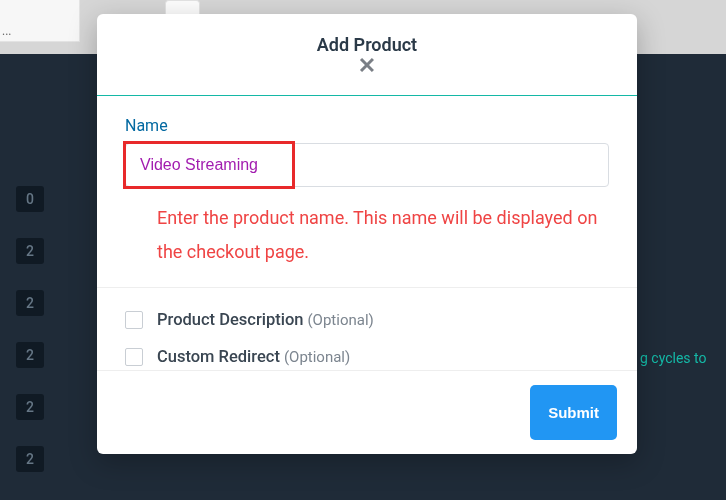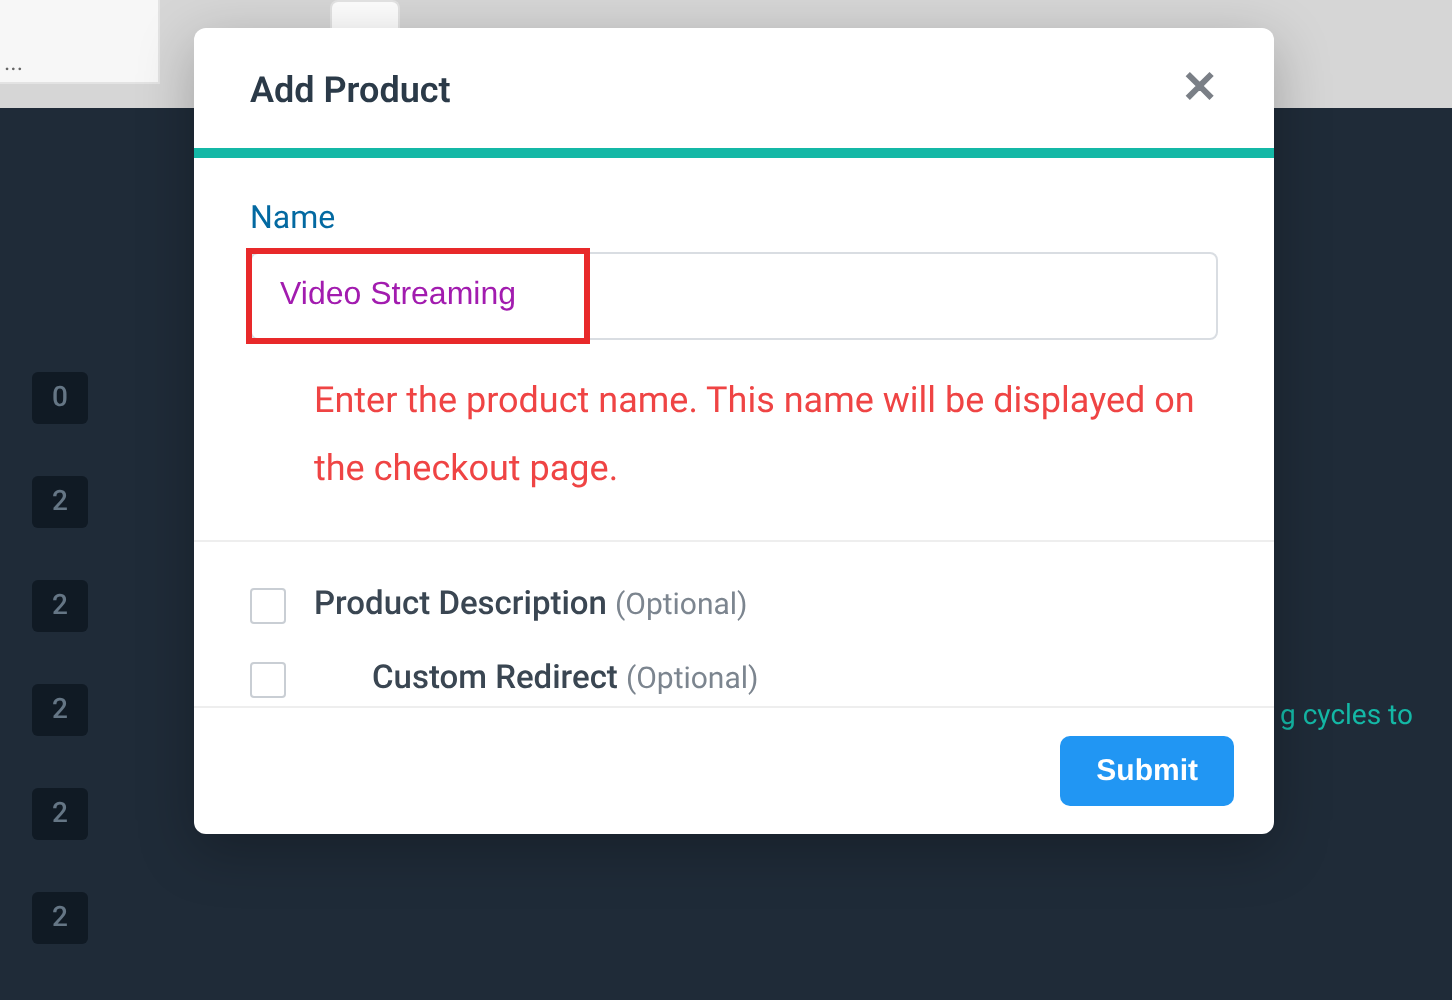--- a/index.html
+++ b/index.html
@@ -84,21 +84,22 @@
     width: 540px;
     background: #fff;
     border-radius: 6px;
     box-shadow: 0 8px 28px rgba(0,0,0,0.25);
   }
   .modal-header {
     display: flex;
     justify-content: space-between;
     align-items: center;
     padding: 20px 28px 18px 28px;
-    border-bottom: 5px solid #14b8a6;
+    border-bottom: 1px solid #14b8a6;
+    flex-direction: column;
   }
   .modal-title {
     font-size: 18px;
     font-weight: 600;
     color: #2b3a48;
   }
   .close-btn {
     color: #7a7f86;
     font-size: 22px;
     line-height: 1;
@@ -149,21 +150,21 @@
     margin: 0;
   }
   .options {
     padding: 22px 28px 4px 28px;
   }
   .option-row {
     display: flex;
     align-items: center;
     margin-bottom: 18px;
   }
-  .option-row:last-child { margin-bottom: 0; gap: 29px; }
+  .option-row:last-child { margin-bottom: 0; }
   .checkbox {
     width: 18px;
     height: 18px;
     border: 1.5px solid #c9ced4;
     border-radius: 2px;
     margin-right: 14px;
     cursor: pointer;
     background: #fff;
   }
   .option-label {
@@ -181,21 +182,21 @@
     border-top: 1px solid #eeeeee;
     padding: 14px 20px;
     display: flex;
     justify-content: flex-end;
   }
   .submit-btn {
     background: #2196f3;
     color: #fff;
     border: none;
     border-radius: 5px;
-    padding: 9px 18px;
+    padding: 19px 18px;
     font-size: 15px;
     font-weight: 600;
     cursor: pointer;
   }
 </style>
 </head>
 <body>
 
 <div class="bg-top">
   <div class="bg-top-inner">...</div>

